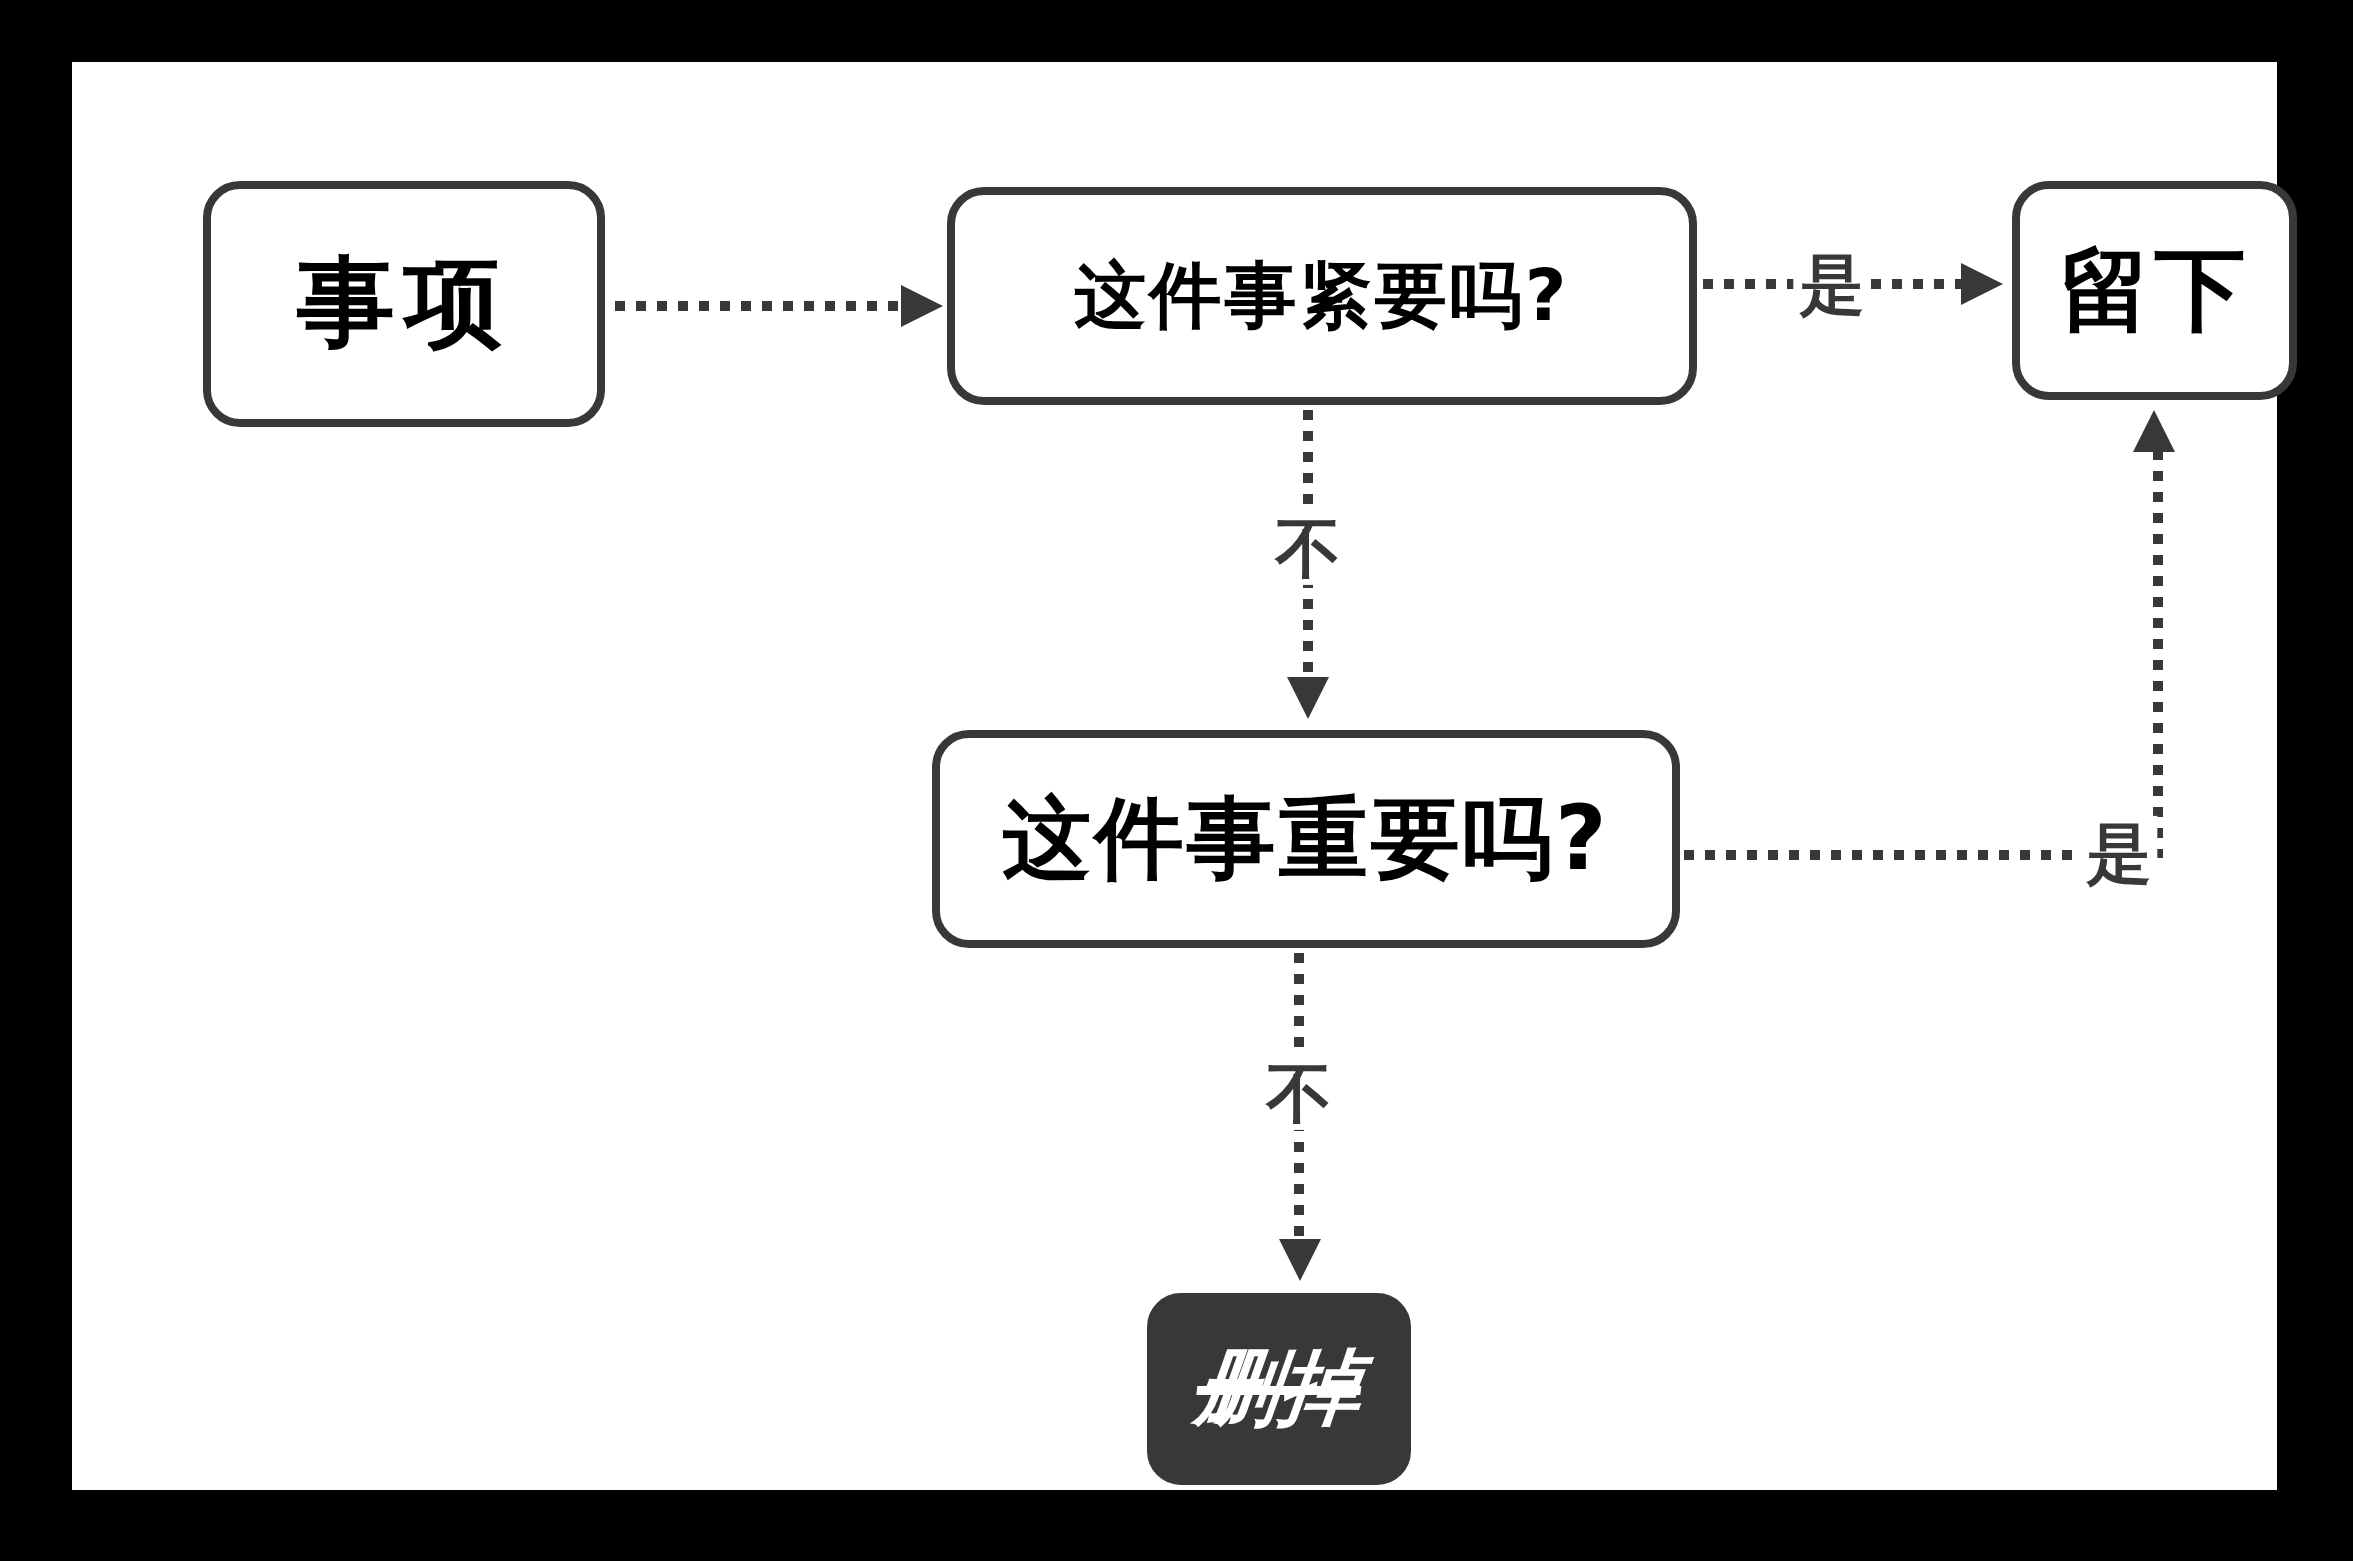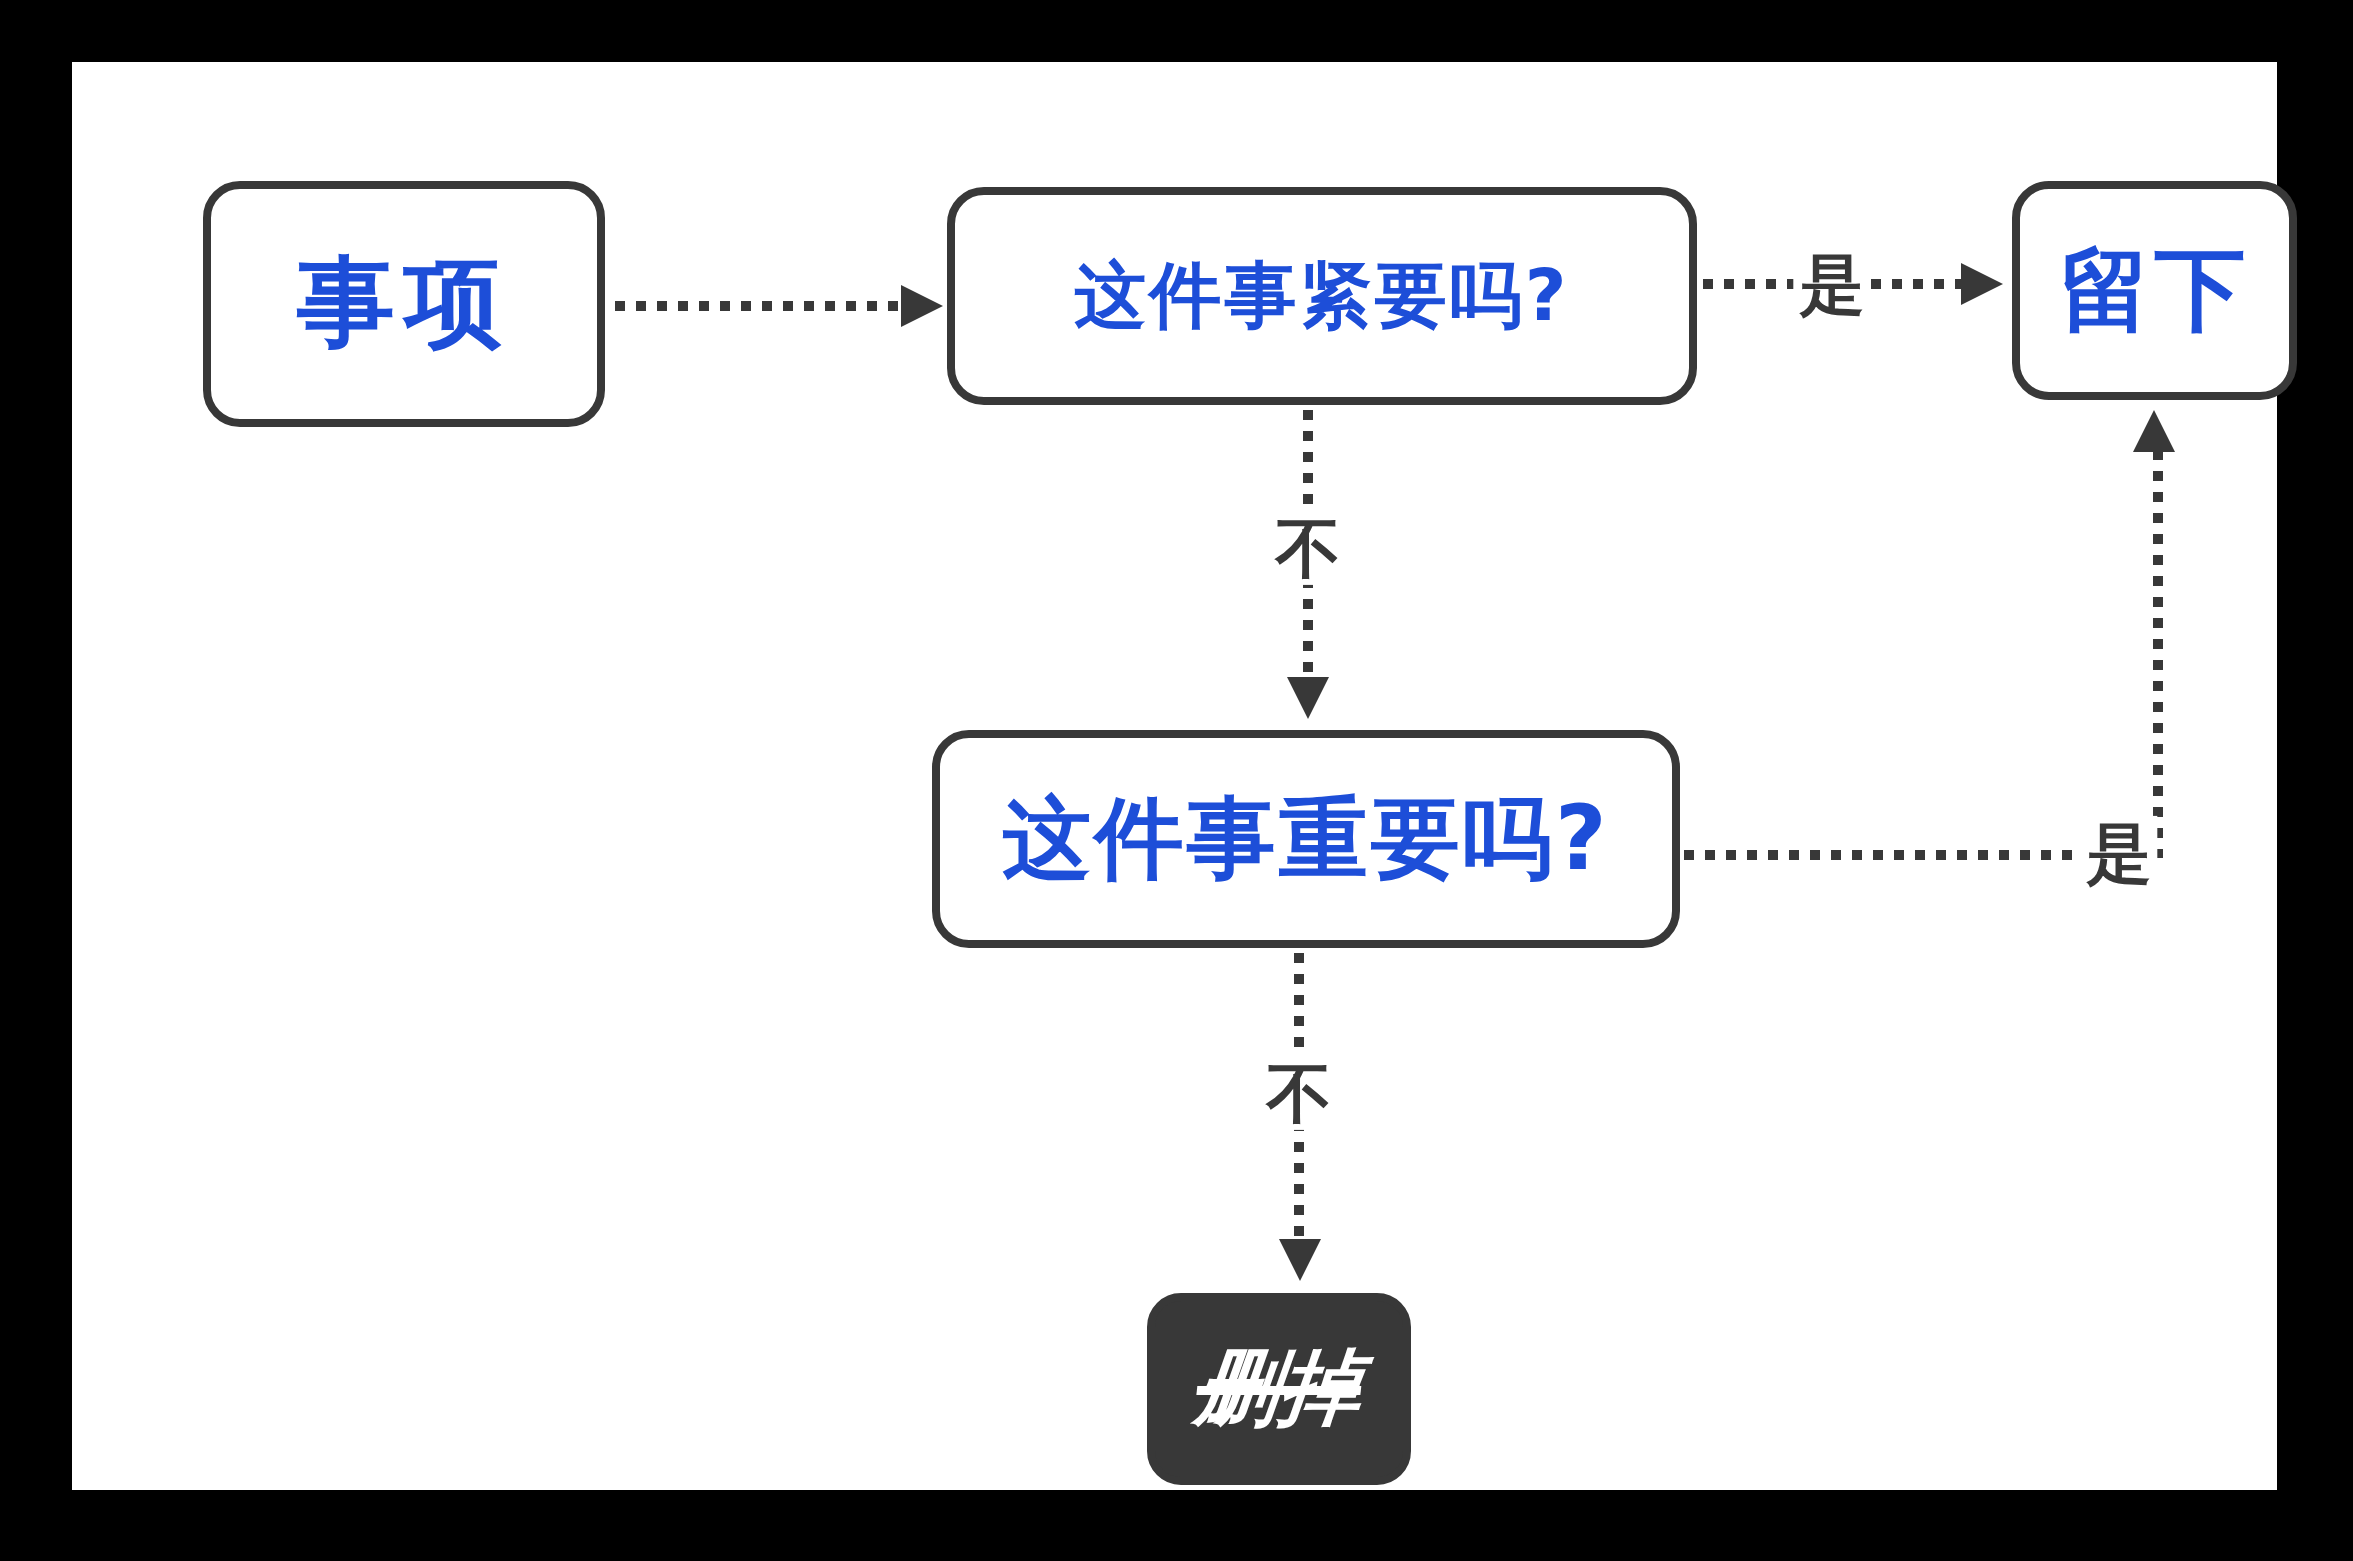--- a/index.html
+++ b/index.html
@@ -3,21 +3,21 @@
 <meta charset="utf-8">
 <style>
   html,body{margin:0;padding:0;width:2354px;height:1561px;background:#000;overflow:hidden;
     font-family:"DejaVu Sans","Liberation Sans",sans-serif;}
   .stage{position:relative;width:2354px;height:1561px;background:#000;}
   .canvas{position:absolute;left:72px;top:62px;width:2205px;height:1428px;background:#ffffff;}
 
   
   .node{position:absolute;box-sizing:border-box;background:#ffffff;border:8.5px solid #383838;
         border-radius:37px;display:flex;align-items:center;justify-content:center;
-        color:#1d4ed8;font-weight:700;white-space:nowrap;}
+        color:#000000;font-weight:700;white-space:nowrap;}
   .node-item      {left:131px; top:119px; width:402px; height:246px; font-size:98px; letter-spacing:9.2px;}
   .node-urgent    {left:875px;top:125px; width:750px; height:218px; font-size:72px; letter-spacing:3.1px;}
   .node-keep      {left:1940px;top:119px; width:285px; height:219px; font-size:91px; letter-spacing:4.6px;}
   .node-important {left:860px;top:668px; width:748px; height:218px; font-size:89px; letter-spacing:3.1px;}
   .node-delete    {left:1075px;top:1231px;width:264px; height:192px; background:#383838;border-color:#383838;
                    color:#ffffff;font-size:82px;border-radius:34px;}
   .node-delete .strike{font-style:italic;text-decoration:line-through;
                    text-decoration-thickness:8.5px;transform:skewX(-6deg);}
 
   

